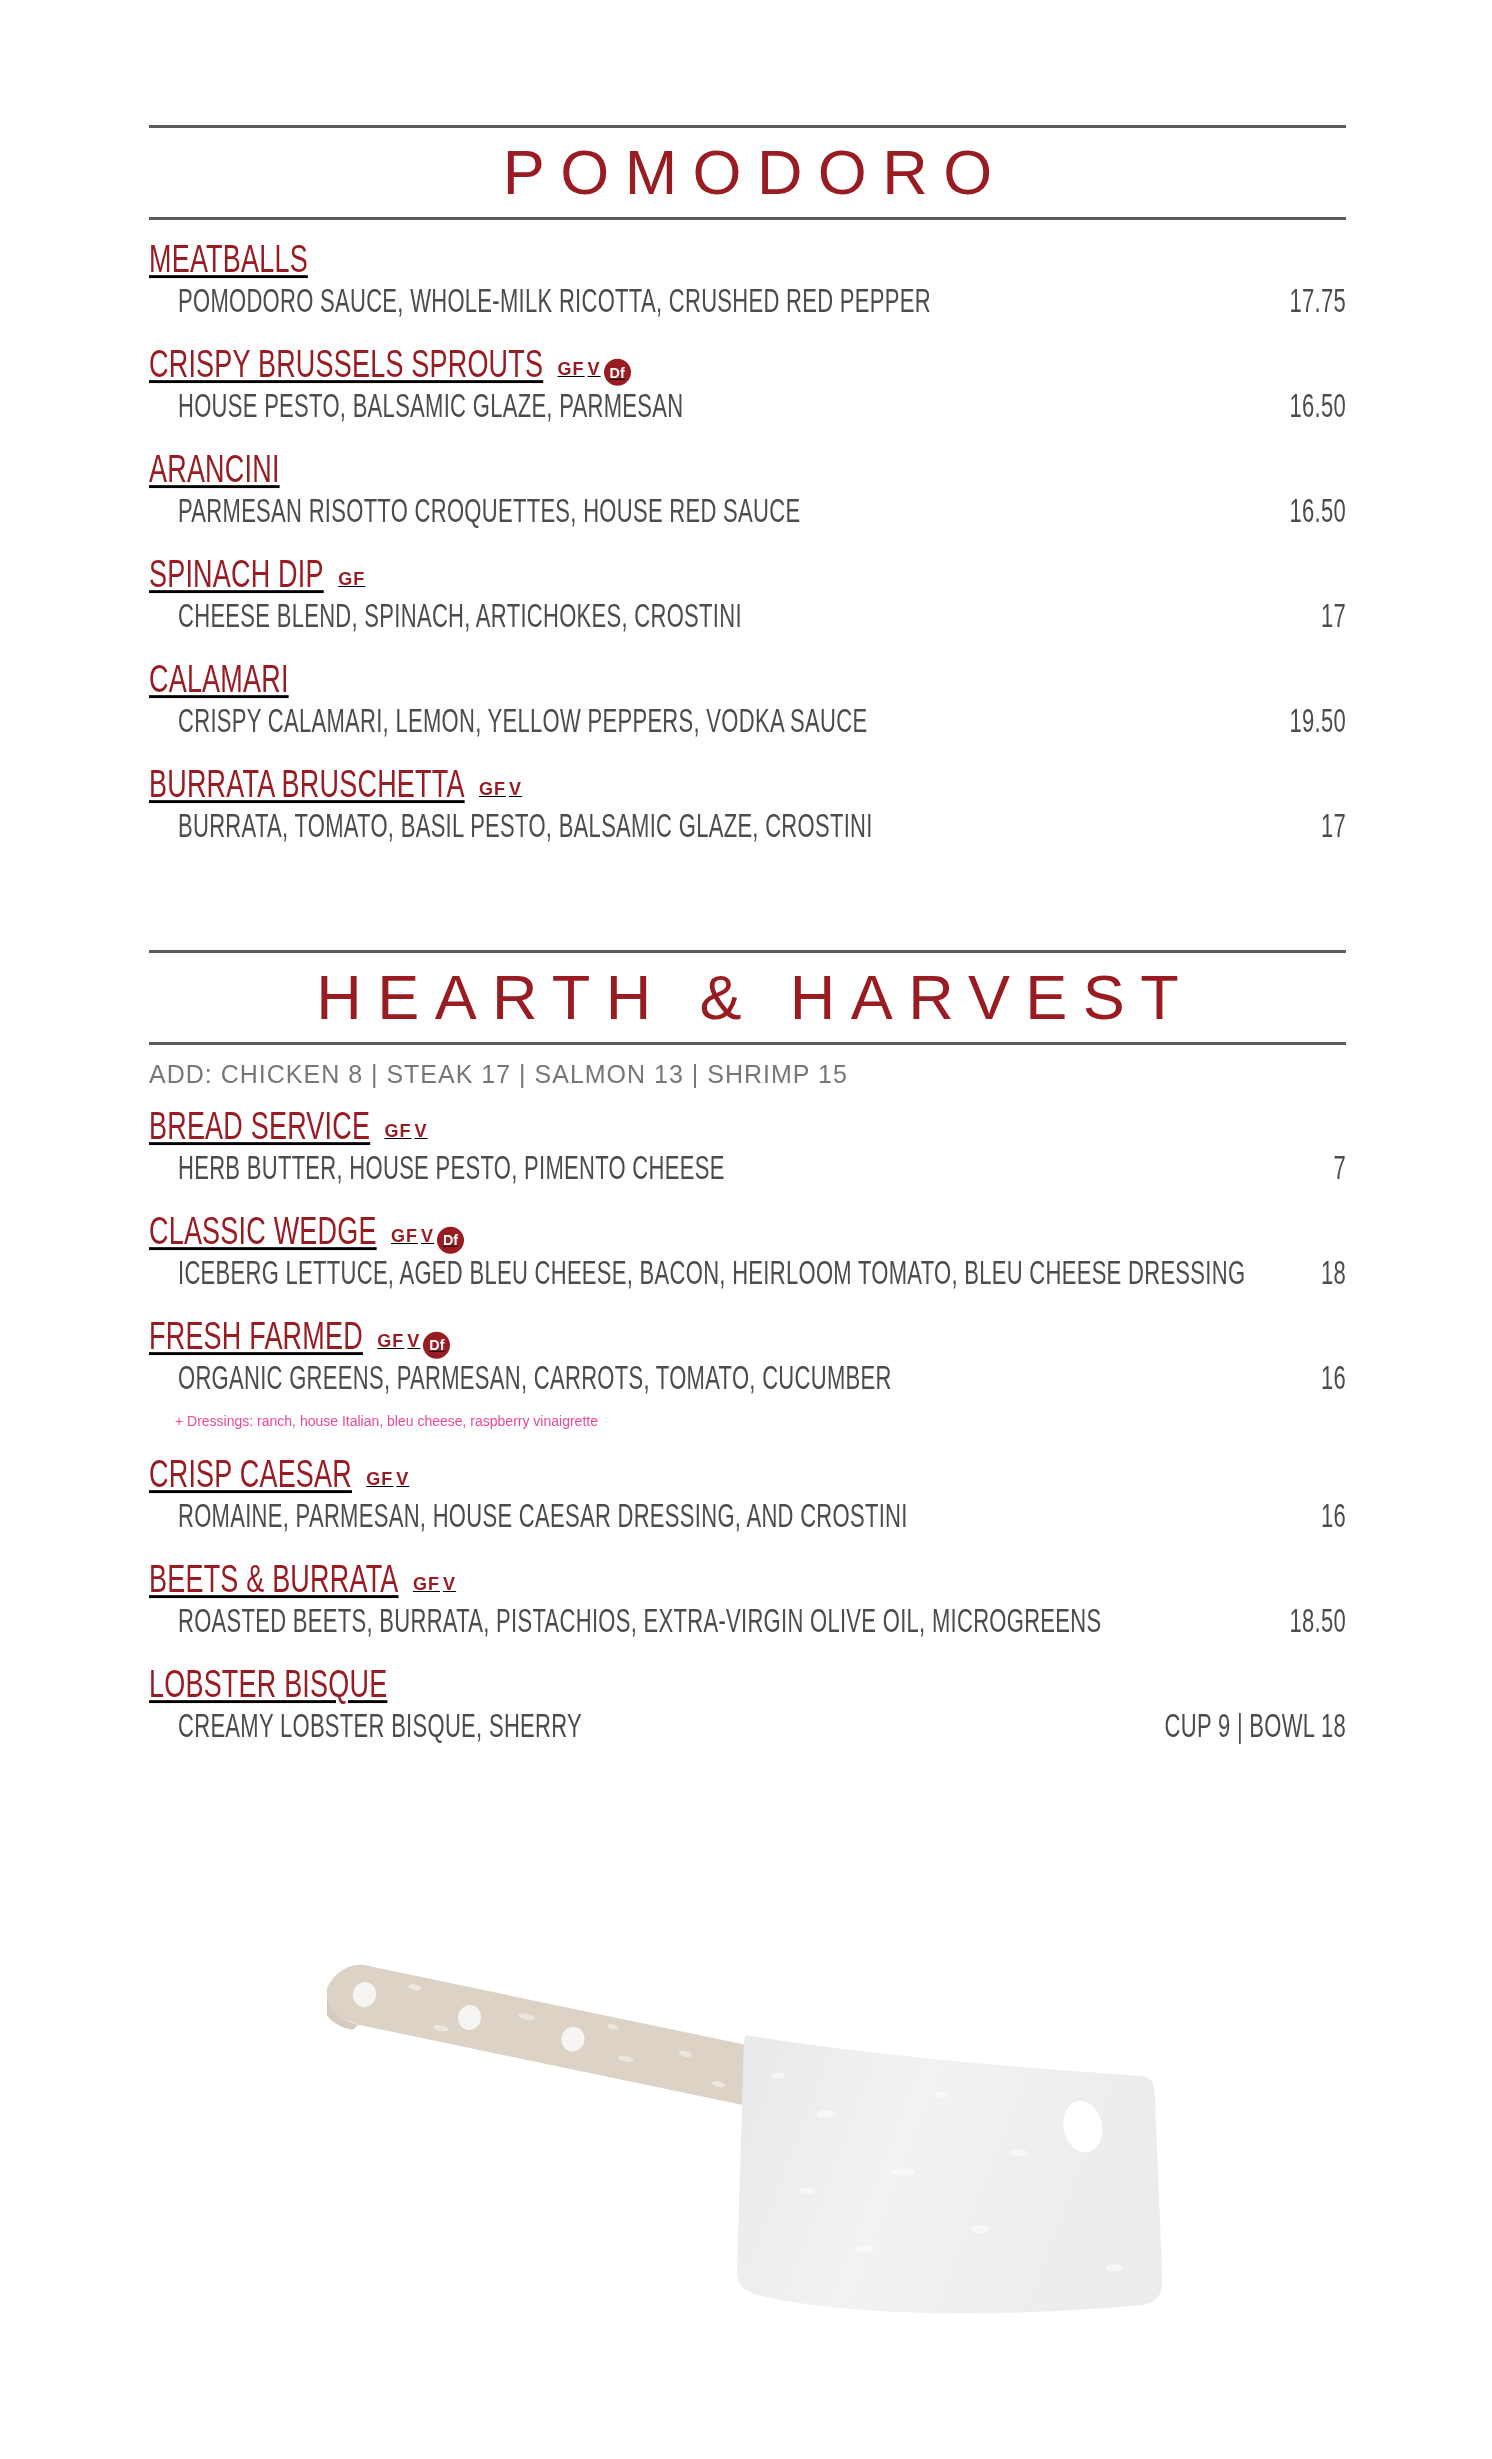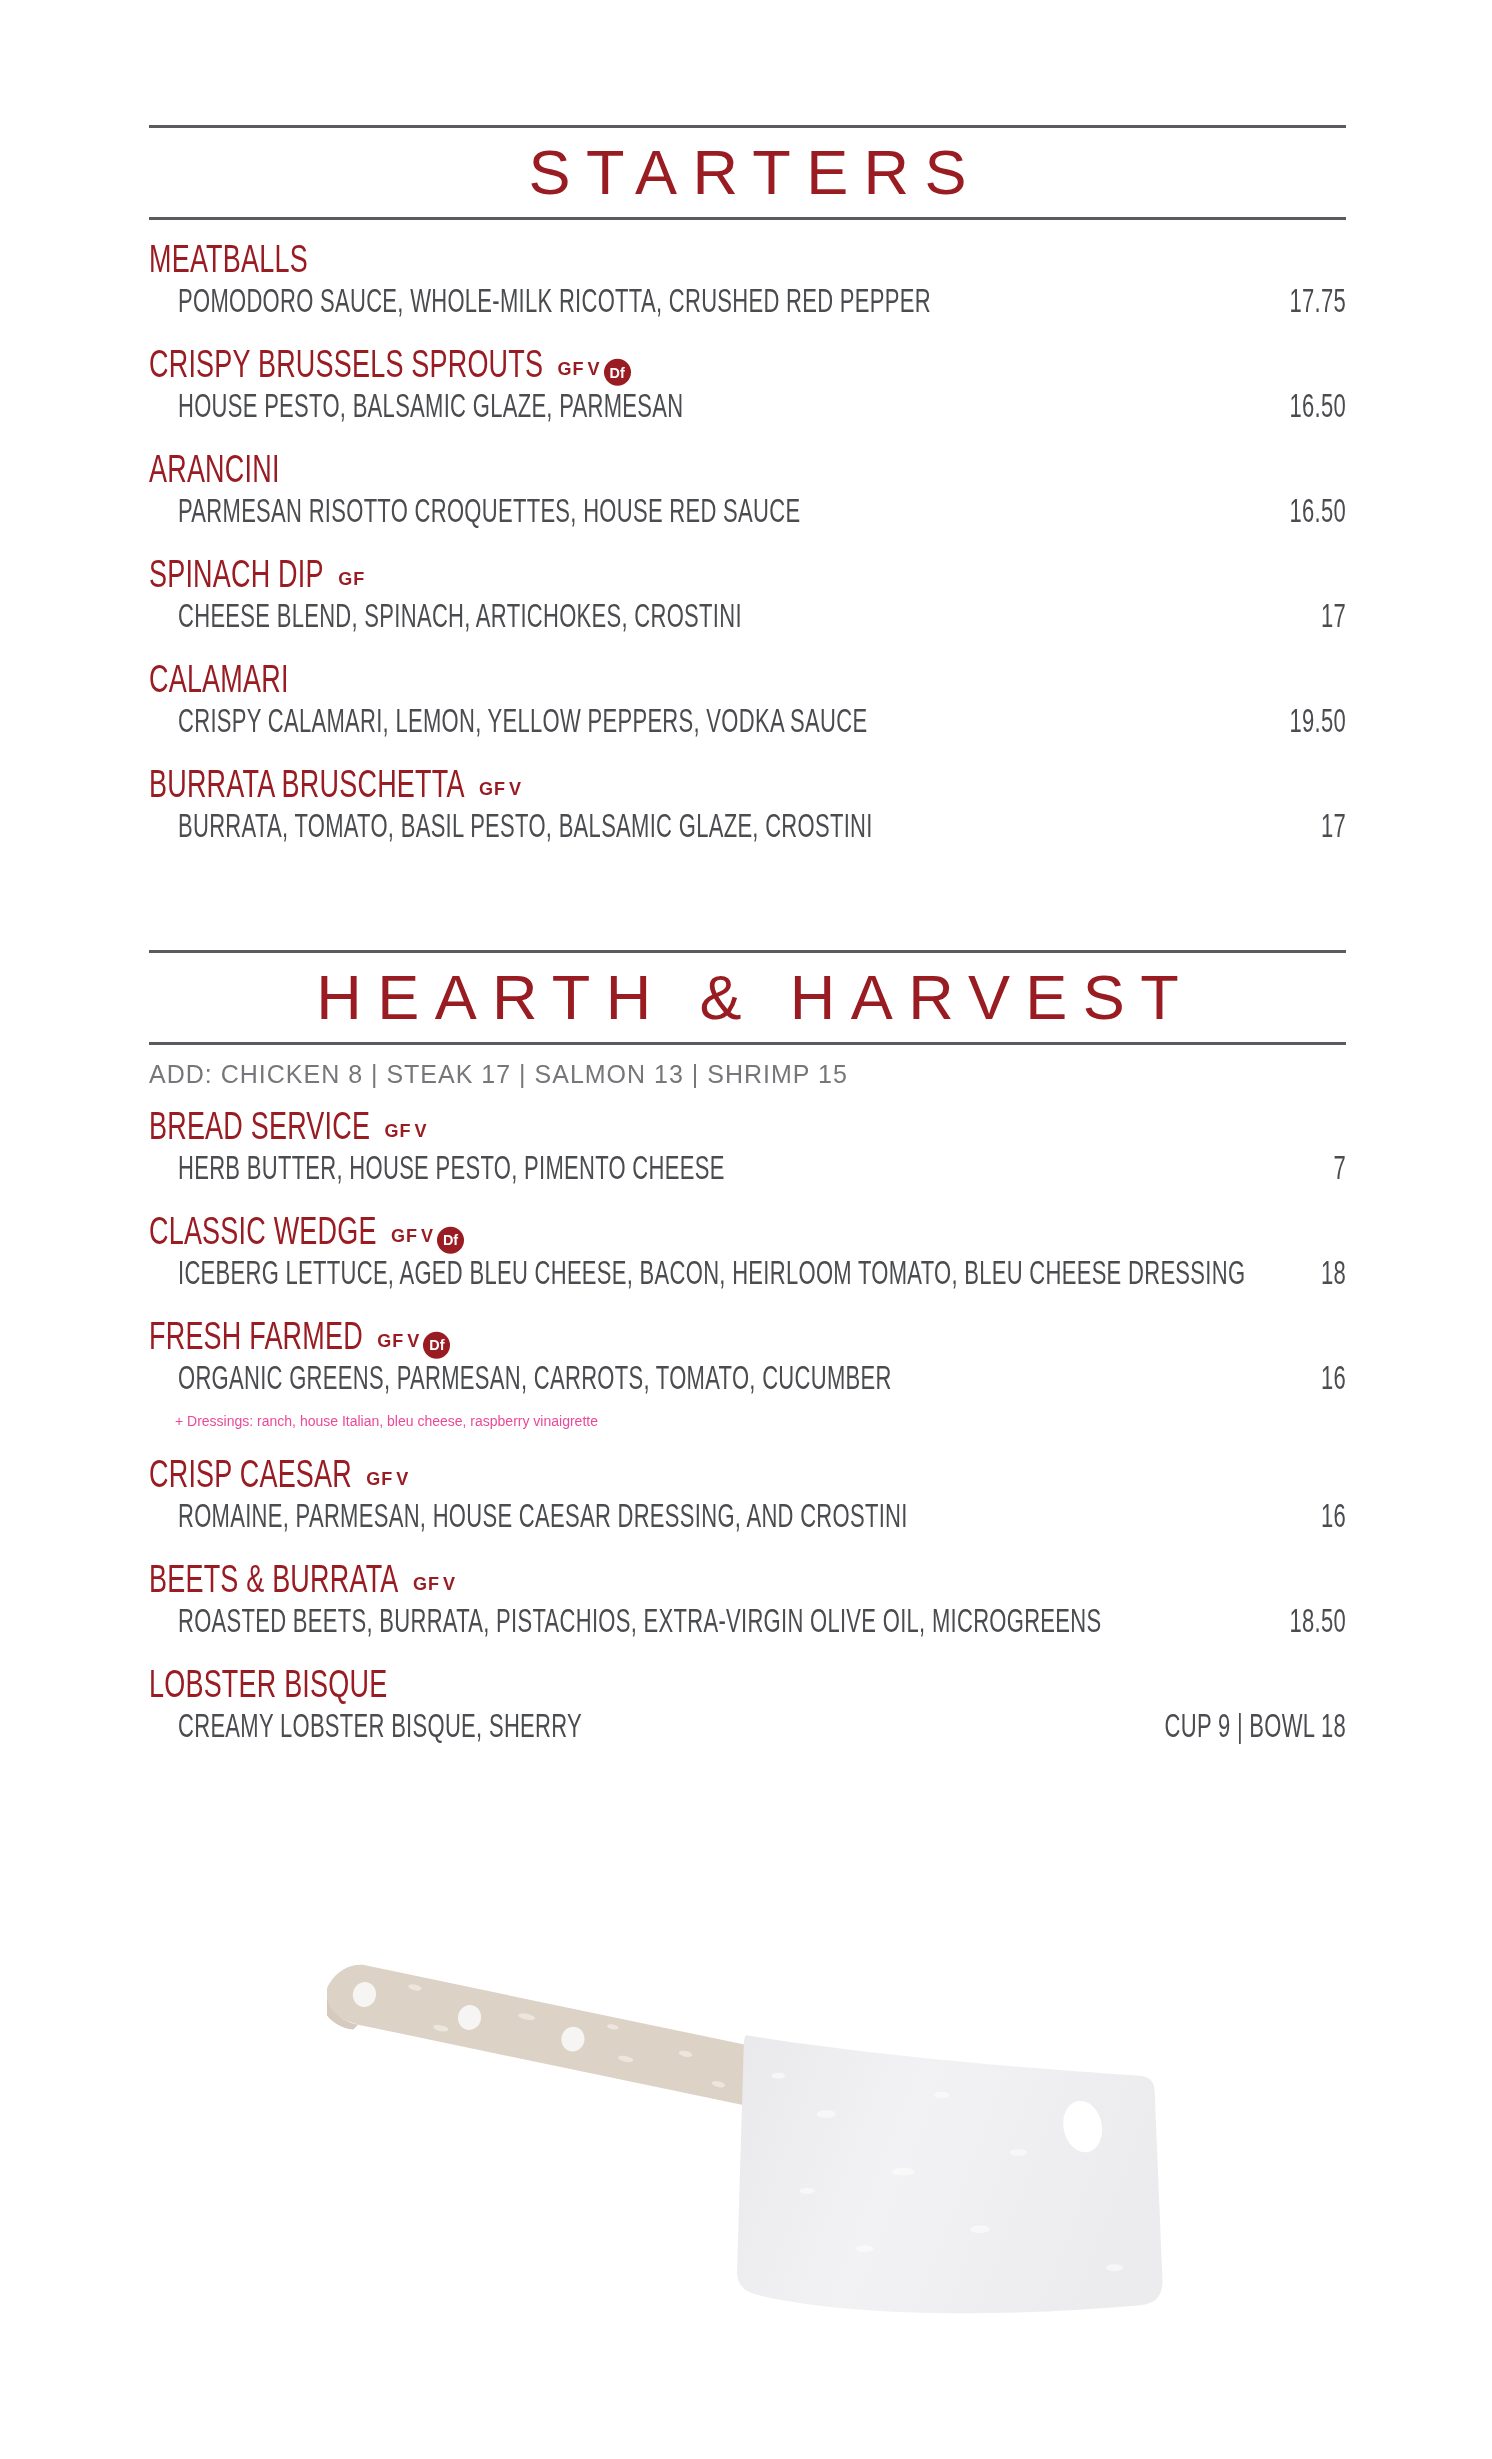--- a/index.html
+++ b/index.html
@@ -44,20 +44,21 @@
   .items {
     margin-top: 25px;
   }
   .menu-item { margin-bottom: 24px; }
   .item-name-row {
     display: flex;
     align-items: flex-end;
     gap: 14.4px;
     line-height: 38px;
     white-space: nowrap;
+    text-decoration: underline;
   }
   .item-name {
     display: inline-block;
     color: #9a1c23;
     font-size: 27px;
     transform: scaleY(1.45);
     transform-origin: left 78%;
     letter-spacing: 0.2px;
   }
   .item-tags {
@@ -127,21 +128,21 @@
     width: 845px;
     height: 423px;
   }
 </style>
 </head>
 <body>
 
 <div class="menu-wrap">
     <div class="section">
     <div class="rule"></div>
-    <div class="section-title">STARTERS</div>
+    <div class="section-title">POMODORO</div>
     <div class="rule"></div>
 
     <div class="items">
         <div class="menu-item">
     <div class="item-name-row">
       <span class="item-name">MEATBALLS</span>
 
     </div>
     <div class="item-desc-row">
       <span class="item-description">POMODORO SAUCE, WHOLE-MILK RICOTTA, CRUSHED RED PEPPER</span>

